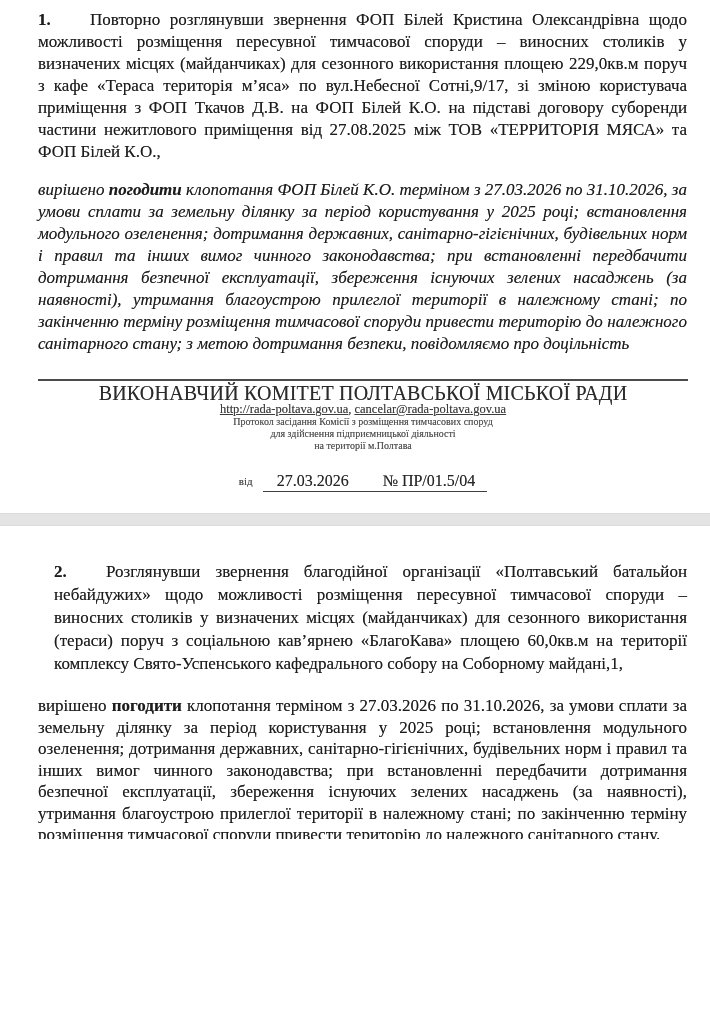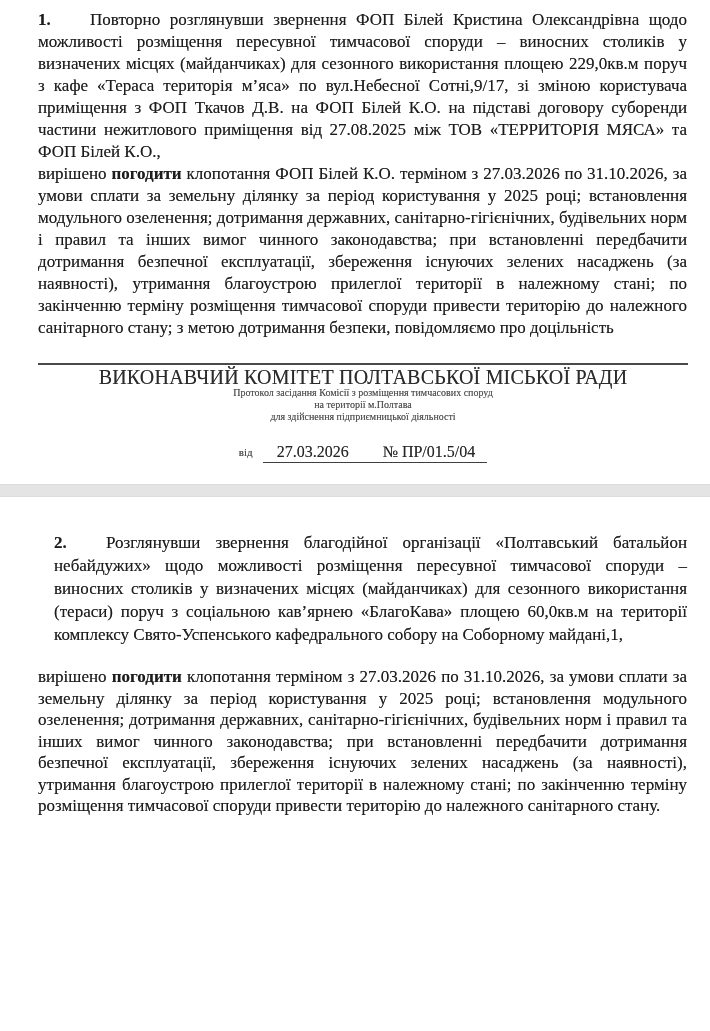--- a/index.html
+++ b/index.html
@@ -14,21 +14,21 @@
   }
   .sec { padding-left: 38px; padding-right: 23px; }
   .sec1 { padding-top: 9px; }
   .para {
     margin: 0;
     font-size: 17px;
     line-height: 22px;
     text-align: justify;
     text-shadow: 0 0 0.5px rgba(25,25,25,0.55);
   }
-  .para-gap { margin-top: 0; }
+  .para-gap { margin-top: 16px; font-style: italic; }
   .num { display: inline-block; width: 52px; font-weight: bold; }
   .bold { font-weight: bold; }
 
   
   .stamp {
     margin-top: 24px;
     padding-left: 38px;
     padding-right: 22px;
     text-align: center;
     text-shadow: 0 0 0.4px rgba(40,40,40,0.5);
@@ -71,23 +71,24 @@
 
   <section class="sec sec1">
     <p class="para"><span class="num">1.</span><span>Повторно розглянувши звернення ФОП Білей Кристина Олександрівна щодо можливості розміщення пересувної тимчасової споруди – виносних столиків у визначених місцях (майданчиках) для сезонного використання площею 229,0кв.м поруч з кафе «Тераса територія м’яса» по вул.Небесної Сотні,9/17, зі зміною користувача приміщення з ФОП Ткачов Д.В. на ФОП Білей К.О. на підставі договору суборенди частини нежитлового приміщення від 27.08.2025 між ТОВ «ТЕРРИТОРІЯ МЯСА» та ФОП Білей К.О.,</span></p>
 
     <p class="para para-gap"><span>вирішено </span><span class="bold">погодити</span><span> клопотання ФОП Білей К.О. терміном з 27.03.2026 по 31.10.2026, за умови сплати за земельну ділянку за період користування у 2025 році; встановлення модульного озеленення; дотримання державних, санітарно-гігієнічних, будівельних норм і правил та інших вимог чинного законодавства; при встановленні передбачити дотримання безпечної експлуатації, збереження існуючих зелених насаджень (за наявності), утримання благоустрою прилеглої території в належному стані; по закінченню терміну розміщення тимчасової споруди привести територію до належного санітарного стану; з метою дотримання безпеки, повідомляємо про доцільність</span></p>
   </section>
 
   <section class="stamp">
     <div class="rule"></div>
     <div class="org">ВИКОНАВЧИЙ КОМІТЕТ ПОЛТАВСЬКОЇ МІСЬКОЇ РАДИ</div>
+    <div class="links"><span class="link">http://rada-poltava.gov.ua</span><span>, </span><span class="link">cancelar@rada-poltava.gov.ua</span></div>
     <div class="proto">Протокол засідання Комісії з розміщення тимчасових споруд</div>
+    <div class="proto">для здійснення підприємницької діяльності</div>
     <div class="proto">на території м.Полтава</div>
-    <div class="proto">для здійснення підприємницької діяльності</div>
     <div class="dateline"><span class="from">від</span><span class="underlined"><span>27.03.2026</span><span class="docnum">№ ПР/01.5/04</span></span></div>
   </section>
 
   <div class="page-divider"></div>
 
   <section class="sec">
 
     <p class="para p4"><span class="num">2.</span><span>Розглянувши звернення благодійної організації «Полтавський батальйон небайдужих» щодо можливості розміщення пересувної тимчасової споруди – виносних столиків у визначених місцях (майданчиках) для сезонного використання (тераси) поруч з соціальною кав’ярнею «БлагоКава» площею 60,0кв.м на території комплексу Свято-Успенського кафедрального собору на Соборному майдані,1,</span></p>
 
     <p class="para p5"><span>вирішено </span><span class="bold">погодити</span><span> клопотання терміном з 27.03.2026 по 31.10.2026, за умови сплати за земельну ділянку за період користування у 2025 році; встановлення модульного озеленення; дотримання державних, санітарно-гігієнічних, будівельних норм і правил та інших вимог чинного законодавства; при встановленні передбачити дотримання безпечної експлуатації, збереження існуючих зелених насаджень (за наявності), утримання благоустрою прилеглої території в належному стані; по закінченню терміну розміщення тимчасової споруди привести територію до належного санітарного стану.</span></p>

